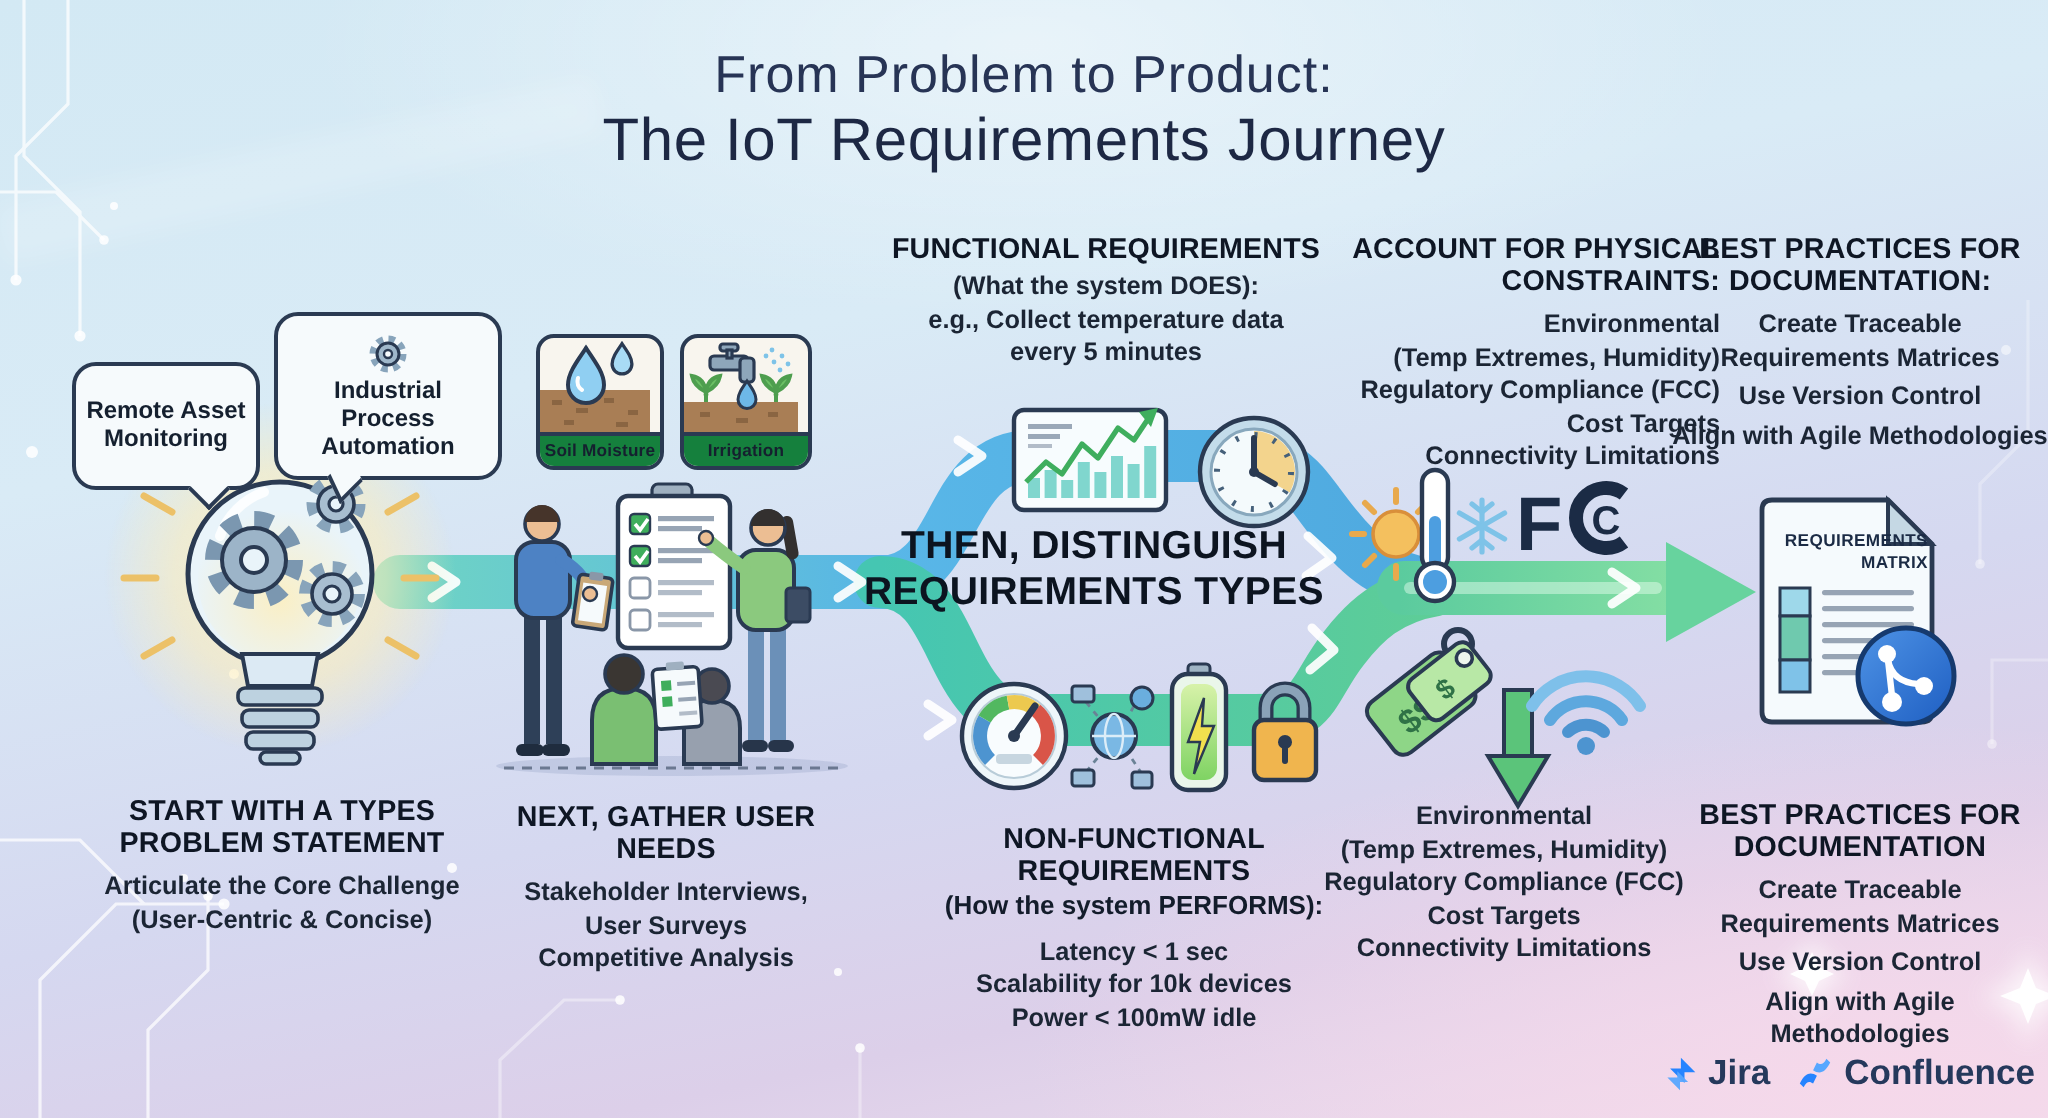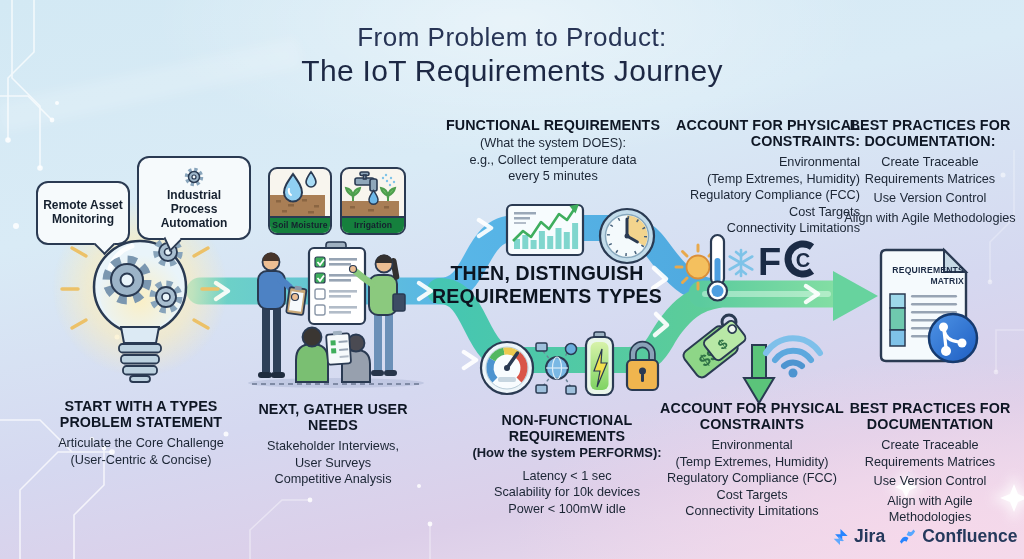--- a/index.html
+++ b/index.html
@@ -14,21 +14,21 @@
   .stage svg text { font-family:"Liberation Sans",sans-serif; }
   .artlayer { position:absolute; left:0; top:0; }
 
   .title { position:absolute; left:0; right:0; top:22px; text-align:center; color:#273455; }
   .title .t1 { font-size:26px; font-weight:500; letter-spacing:0.5px; }
   .title .t2 { font-size:30px; font-weight:normal; letter-spacing:0.3px; color:#1d2844; margin-top:1px; }
 
   .sec { position:absolute; text-align:center; }
   .sec .h { font-weight:bold; font-size:14.3px; line-height:1.13; color:#0e1624; margin-bottom:5px; letter-spacing:0.1px; }
   .sec .sh { font-weight:bold; font-size:13px; line-height:1.2; color:#131c2b; margin-bottom:7px; }
-  .sec .l { font-weight:normal; font-size:12.7px; line-height:1.3; color:#1b2534; }
+  .sec .l { font-weight:bold; font-size:12.7px; line-height:1.3; color:#1b2534; }
 
   .distinguish { position:absolute; text-align:center; font-weight:bold; font-size:19.5px;
     line-height:1.18; color:#0c1420; letter-spacing:0.2px; }
 
   .bubble { position:absolute; background:#f6fafc; border:2.5px solid #2a3a52; border-radius:12px;
     display:flex; flex-direction:column; align-items:center; justify-content:center;
     font-weight:bold; font-size:12px; line-height:1.15; text-align:center; color:#15202f; padding:3px; }
   .bubble::after { content:""; position:absolute; bottom:-9px; width:13px; height:13px;
     background:#f6fafc; border-right:2.5px solid #2a3a52; border-bottom:2.5px solid #2a3a52;
     transform:rotate(45deg); }
@@ -530,21 +530,20 @@
 
   <div class="sec" style="left:836px; top:117px; width:188px;">
     <div class="h">BEST PRACTICES FOR DOCUMENTATION:</div>
     <div class="l">Create Traceable</div>
     <div class="l">Requirements Matrices</div>
     <div class="l" style="margin-top:3px;">Use Version Control</div>
     <div class="l" style="margin-top:3px;">Align with Agile Methodologies</div>
   </div>
 
   <div class="sec" style="left:644px; top:400px; width:216px;">
-    <div class="h">ACCOUNT FOR PHYSICAL CONSTRAINTS</div>
     <div class="l">Environmental</div>
     <div class="l">(Temp Extremes, Humidity)</div>
     <div class="l">Regulatory Compliance (FCC)</div>
     <div class="l">Cost Targets</div>
     <div class="l">Connectivity Limitations</div>
   </div>
 
   <div class="sec" style="left:844px; top:400px; width:172px;">
     <div class="h">BEST PRACTICES FOR DOCUMENTATION</div>
     <div class="l">Create Traceable</div>

